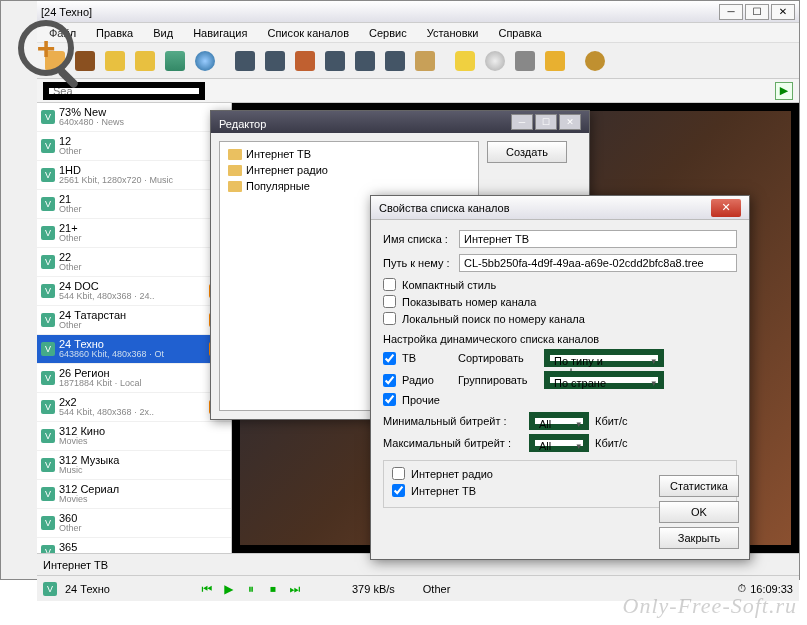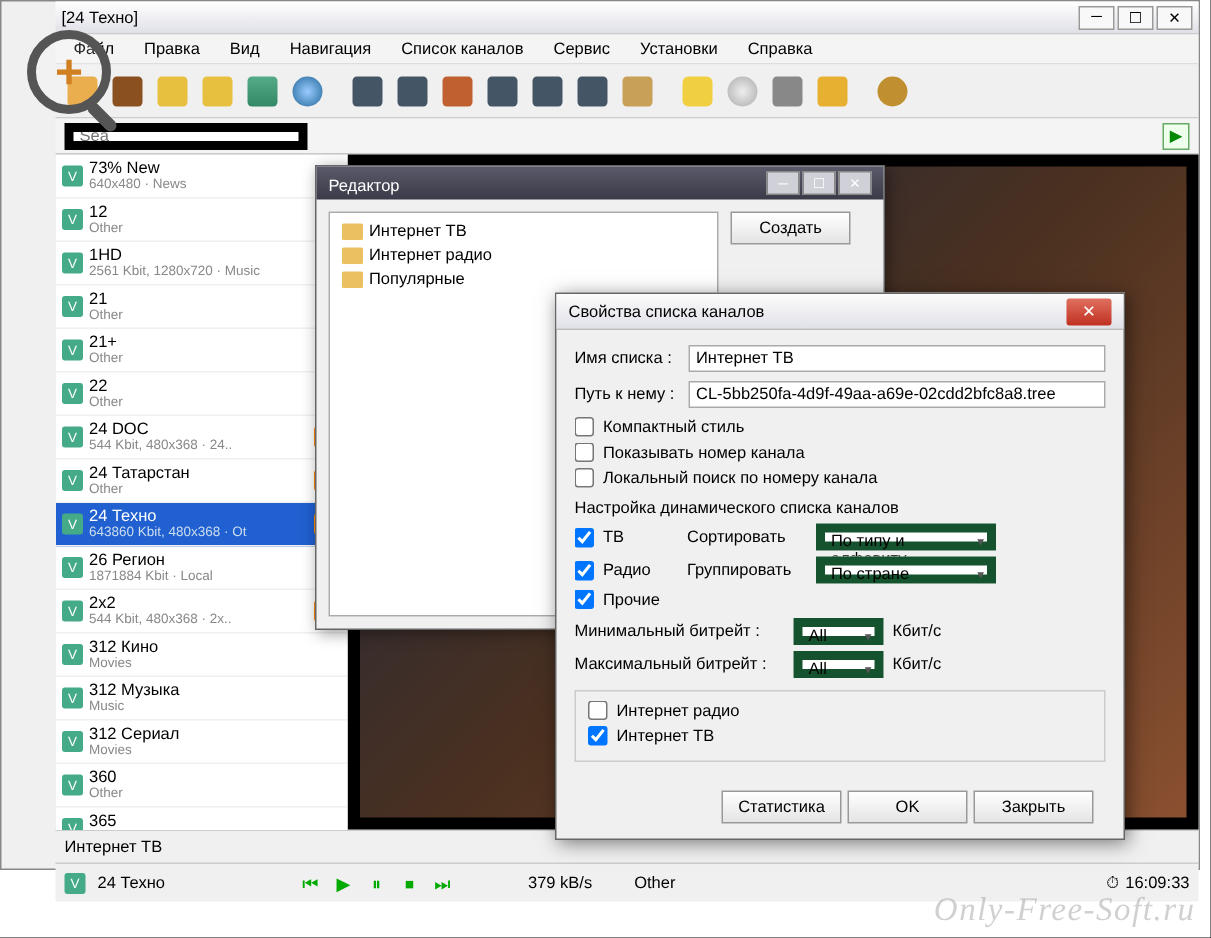--- a/index.html
+++ b/index.html
@@ -60,21 +60,21 @@
 .props-body { padding: 10px 12px; }
 .form-row { display: flex; align-items: center; margin-bottom: 6px; gap: 6px; }
 .form-label { width: 70px; font-size: 11px; }
 .form-input { flex: 1; height: 18px; border: 1px solid #aaa; padding: 0 4px; font-size: 11px; }
 .chk-row { display: flex; align-items: center; gap: 6px; margin-bottom: 4px; font-size: 11px; }
 .section-label { margin: 8px 0 4px; font-size: 11px; }
 .inline-row { display: flex; align-items: center; gap: 6px; margin-bottom: 4px; }
 .combo { height: 18px; border: 6px solid #14532d; background: #fff; padding: 0 14px 0 4px; font-size: 11px; position: relative; min-width: 60px; }
 .combo::after { content: "▾"; position: absolute; right: 2px; top: 1px; font-size: 9px; color: #555; }
 .group-box { border: 1px solid #ccc; padding: 6px 8px; margin-top: 8px; }
-.btn-col { position: absolute; right: 20px; bottom: 10px; display: flex; flex-direction: row; gap: 4px; }
+.btn-col { position: absolute; right: 10px; bottom: 10px; display: flex; flex-direction: column; gap: 4px; }
 
 .watermark { position: absolute; bottom: 6px; right: 10px; font-size: 22px; color: rgba(120,120,120,0.35); font-style: italic; font-family: Georgia, serif; letter-spacing: 1px; }
 </style>
 </head>
 <body>
 
 <div class="main-window">
 
   <div class="titlebar">
     <span>[24 Техно]</span>

